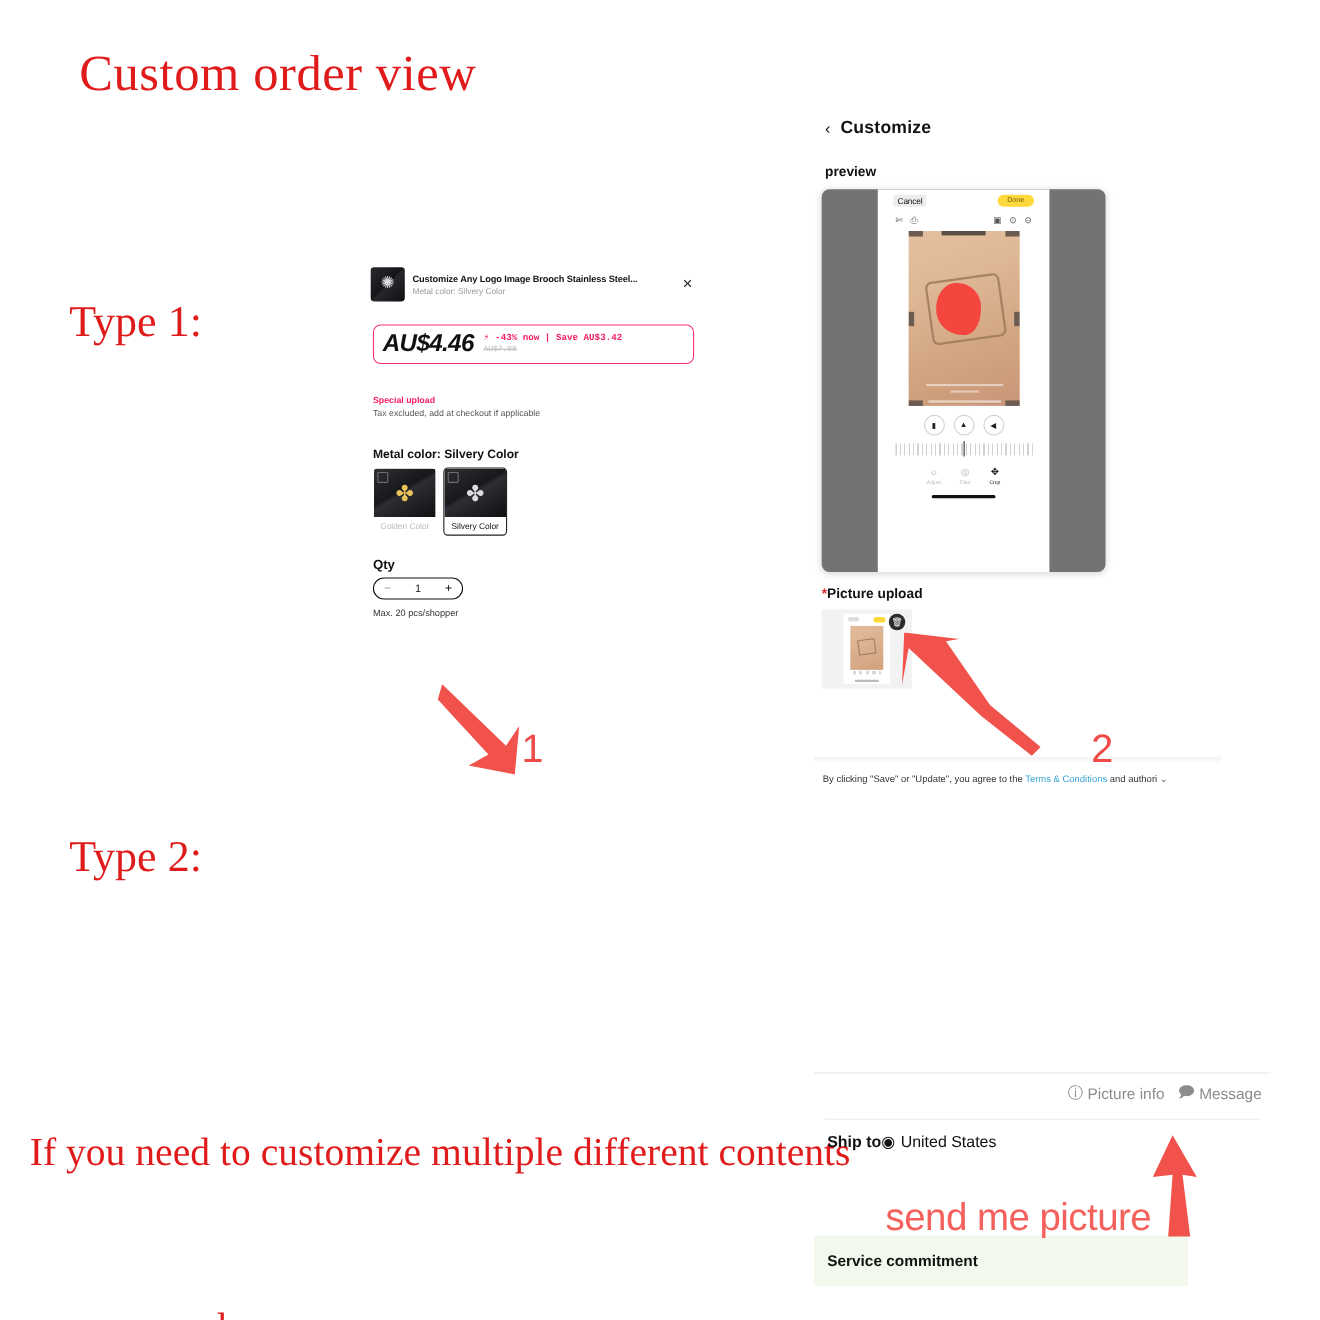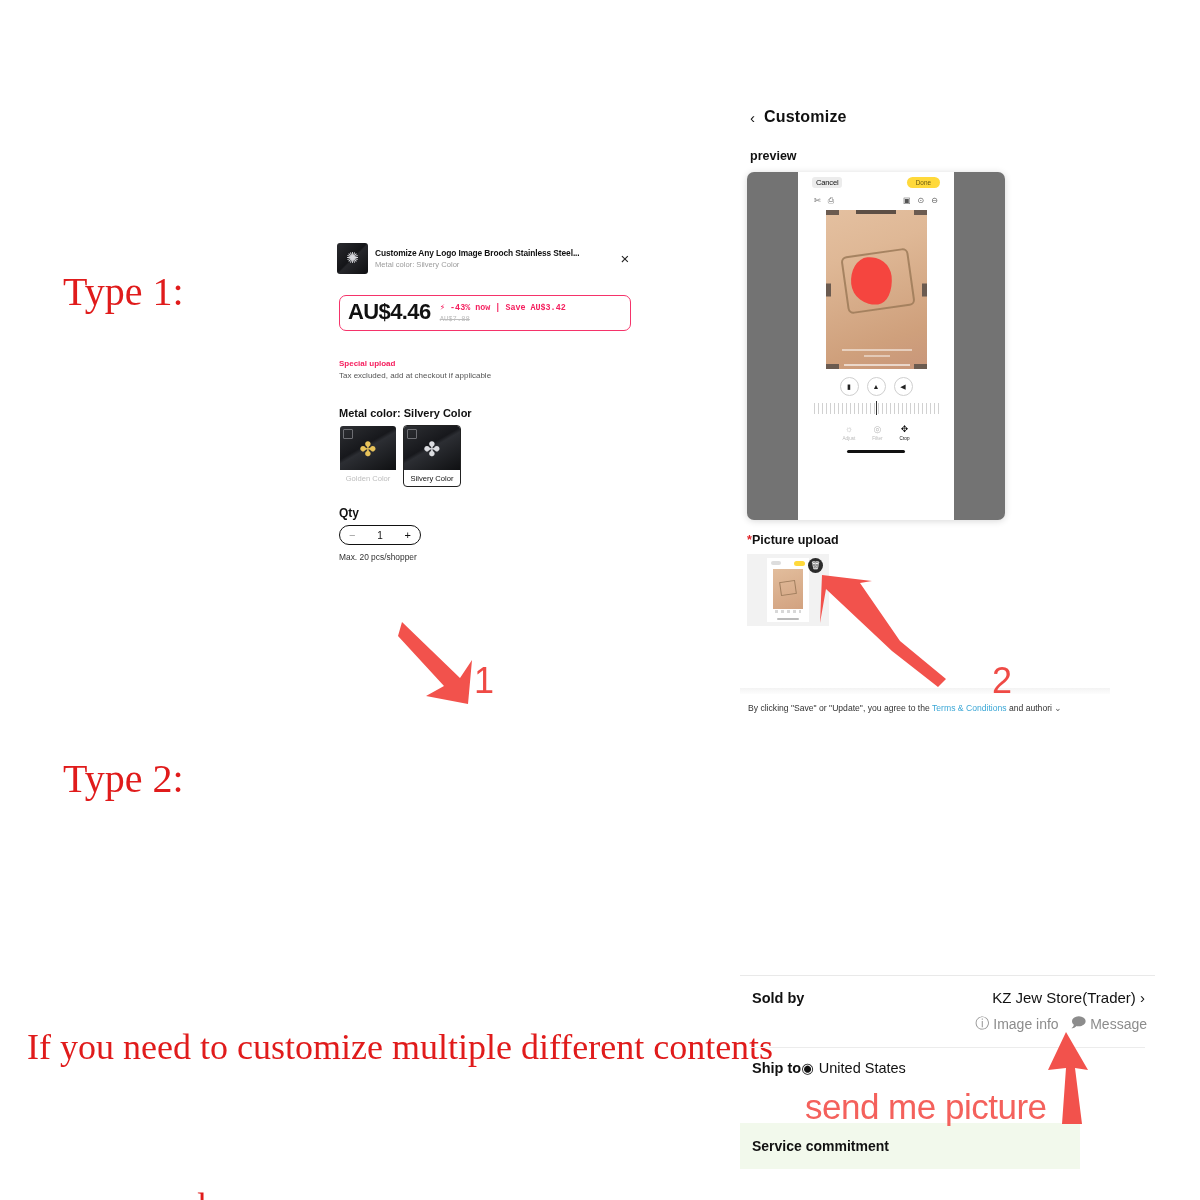--- a/index.html
+++ b/index.html
@@ -53,21 +53,21 @@
   .prod-txt{flex:1;min-width:0;margin-left:7px;}
   .prod-name{font-size:8.4px;font-weight:bold;color:#111;white-space:nowrap;overflow:hidden;text-overflow:clip;letter-spacing:-.1px;}
   .prod-sub{font-size:7.6px;color:#9b9b9b;margin-top:2px;}
   .close-x{width:20px;flex:0 0 20px;text-align:center;font-size:15px;color:#222;line-height:1;font-weight:300;}
 
   .sale-box{position:absolute;left:8px;top:128px;width:292px;border:1px solid #f5336a;border-radius:7px;overflow:hidden;background:#fff;box-sizing:border-box;}
   .sale-head{background:#f5205f;height:21px;display:flex;align-items:center;justify-content:space-between;padding:0 8px;}
   .sale-head .lbl{color:#fff;font-size:10px;font-weight:bold;letter-spacing:.2px;}
   .sale-head .ends{color:#fff;font-size:7.2px;font-weight:bold;letter-spacing:.1px;}
   .sale-body{display:flex;align-items:center;padding:5px 8px 7px 8px;}
-  .price-main{font-size:22px;font-weight:bold;color:#111;letter-spacing:-.6px;line-height:1;}
+  .price-main{font-size:22px;font-weight:bold;color:#111;letter-spacing:-.6px;line-height:1;font-style:italic;}
   .price-right{margin-left:9px;font-family:Liberation Mono, monospace;}
   .price-disc{font-size:8.4px;font-weight:bold;color:#f5205f;}
   .price-disc .bolt{font-size:9px;}
   .price-orig{font-size:7.2px;color:#bdbdbd;text-decoration:line-through;margin-top:2px;}
 
   .special{position:absolute;left:8px;top:192px;font-size:8px;color:#f5205f;font-weight:bold;}
   .taxline{position:absolute;left:8px;top:204px;font-size:8px;color:#555;}
 
   .metal-label{position:absolute;left:8px;top:240px;font-size:11px;font-weight:bold;color:#111;}
   .swatches{position:absolute;left:8px;top:258px;display:flex;gap:6px;}
@@ -207,20 +207,21 @@
   #send-me{
     position:absolute;left:805px;top:1087px;color:#f4615c;
     font-family:"Liberation Sans",sans-serif;font-size:35px;letter-spacing:-.5px;
   }
 </style>
 </head>
 <body>
 
 <div class="stage">
 
+  <div class="annot" id="ann-title">Custom order view</div>
   <div class="annot" id="ann-type1">Type 1:</div>
   <div class="annot" id="ann-type2">Type 2:</div>
   <div class="annot" id="ann-para">
     <div>If you need to customize multiple different contents</div>
     <div> you can order</div>
     
     
   </div>
 
   <div id="product-card">
@@ -365,28 +366,24 @@
 
     <div class="terms-wrap">
       <div class="terms-divider"></div>
       <div class="terms"><span>By clicking "Save" or "Update", you agree to the </span><span class="lnk">Terms &amp; Conditions</span><span> and authori</span> <span class="chev">⌄</span></div>
     </div>
   </div>
 
   <div id="seller-block">
     <div class="svc-hl"></div>
     <div class="sb-rule"></div>
-    <div class="sb-row">
-      <span class="sb-key">Sold by</span>
-      <span class="sb-val"><span>KZ Jew Store(Trader)</span> <span>›</span></span>
-    </div>
     <div class="sb-links">
       <span>
           <i style="font-style:normal">ⓘ</i>
-          <i style="font-style:normal">Image info</i>
+          <i style="font-style:normal">Picture info</i>
         </span>
       <span>
           <i style="font-style:normal">🗩</i>
           <i style="font-style:normal">Message</i>
         </span>
     </div>
     <div class="sb-rule2"></div>
     <div class="ship-row">
       <span class="sb-key">Ship to</span>
       <span class="ship-val">

